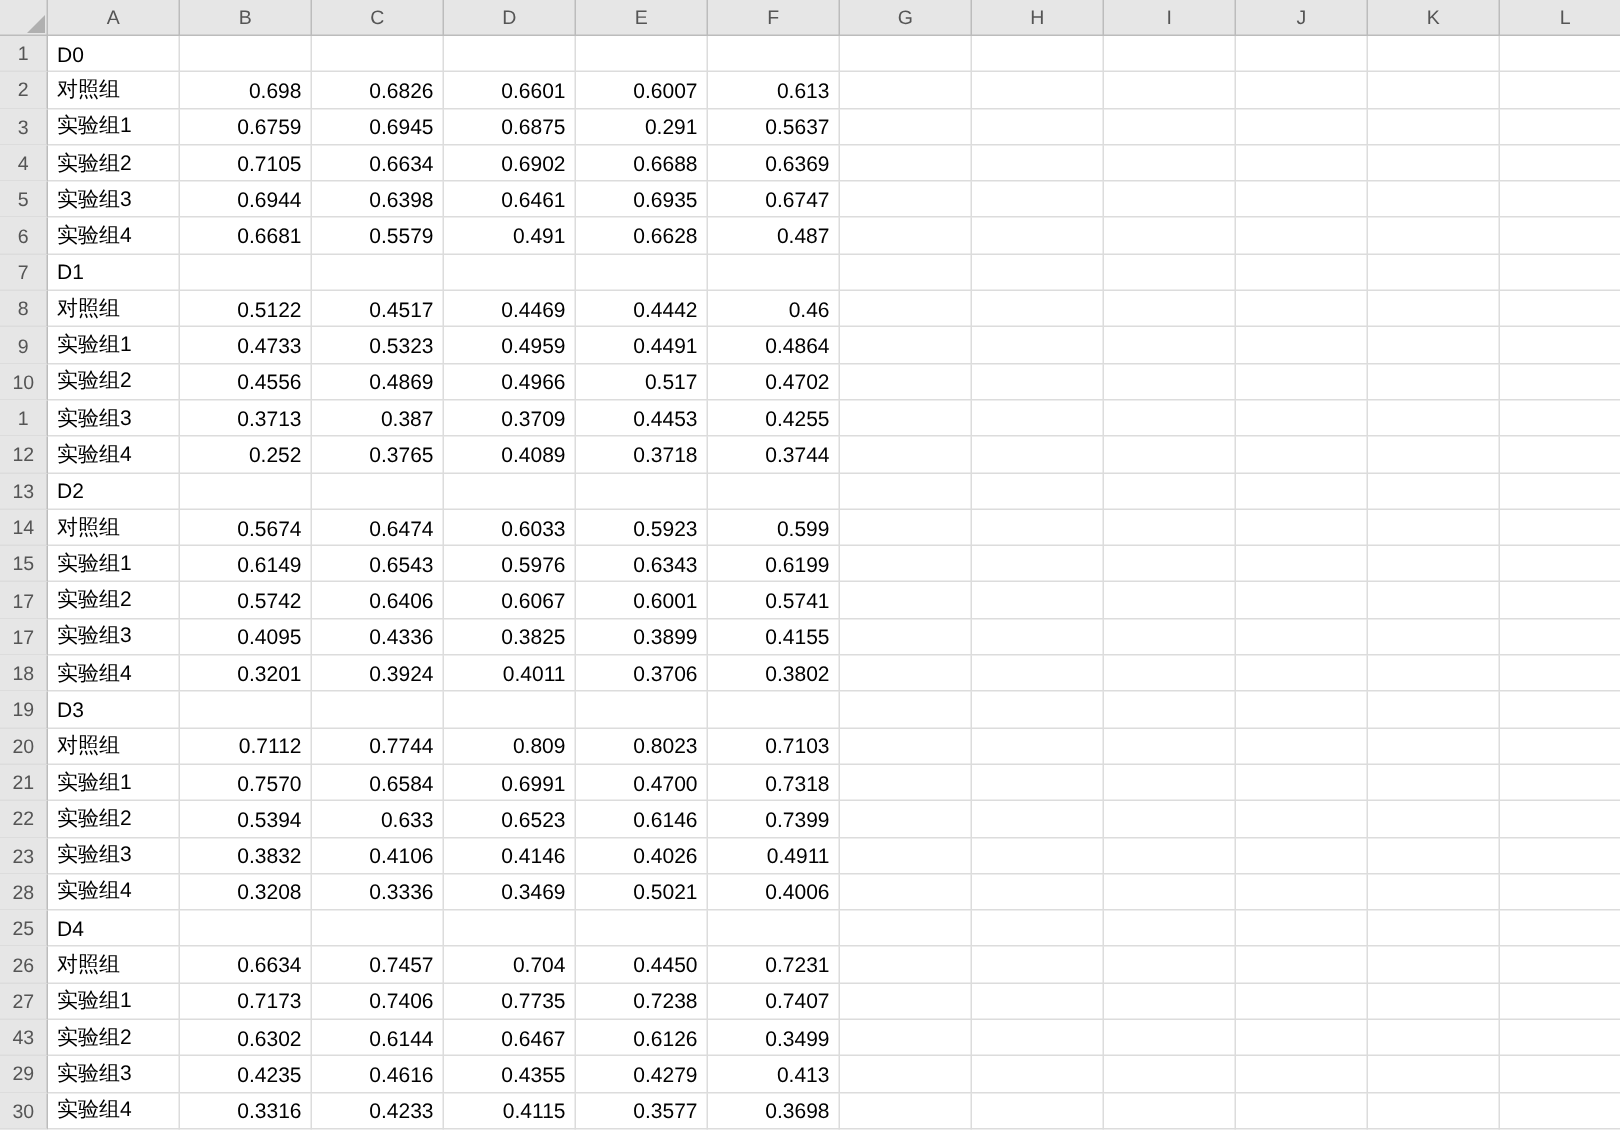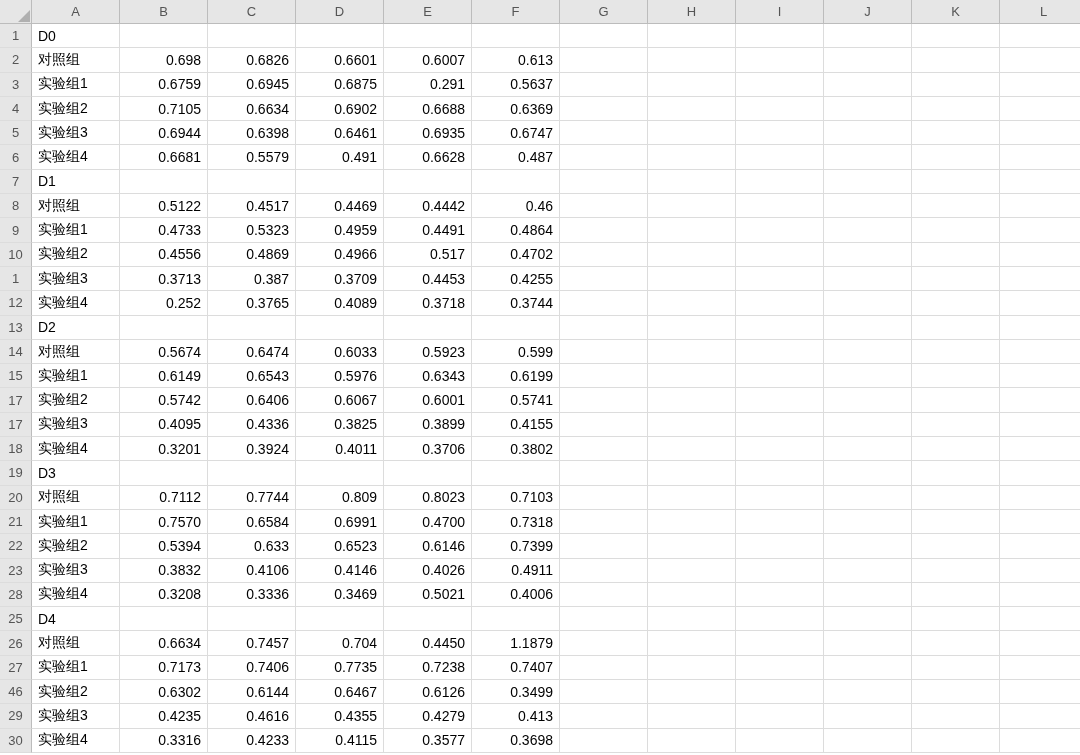--- a/index.html
+++ b/index.html
@@ -404,41 +404,41 @@
     <div class="cell txt"></div>
     <div class="cell txt"></div>
     <div class="cell txt"></div>
     <div class="cell txt"></div>
     <div class="row-head">26</div>
     <div class="cell txt">对照组</div>
     <div class="cell num">0.6634</div>
     <div class="cell num">0.7457</div>
     <div class="cell num">0.704</div>
     <div class="cell num">0.4450</div>
-    <div class="cell num">1.1879</div>
+    <div class="cell num">0.7231</div>
     <div class="cell txt"></div>
     <div class="cell txt"></div>
     <div class="cell txt"></div>
     <div class="cell txt"></div>
     <div class="cell txt"></div>
     <div class="cell txt"></div>
     <div class="row-head">27</div>
     <div class="cell txt">实验组1</div>
     <div class="cell num">0.7173</div>
     <div class="cell num">0.7406</div>
     <div class="cell num">0.7735</div>
     <div class="cell num">0.7238</div>
     <div class="cell num">0.7407</div>
     <div class="cell txt"></div>
     <div class="cell txt"></div>
     <div class="cell txt"></div>
     <div class="cell txt"></div>
     <div class="cell txt"></div>
     <div class="cell txt"></div>
-    <div class="row-head">46</div>
+    <div class="row-head">43</div>
     <div class="cell txt">实验组2</div>
     <div class="cell num">0.6302</div>
     <div class="cell num">0.6144</div>
     <div class="cell num">0.6467</div>
     <div class="cell num">0.6126</div>
     <div class="cell num">0.3499</div>
     <div class="cell txt"></div>
     <div class="cell txt"></div>
     <div class="cell txt"></div>
     <div class="cell txt"></div>

